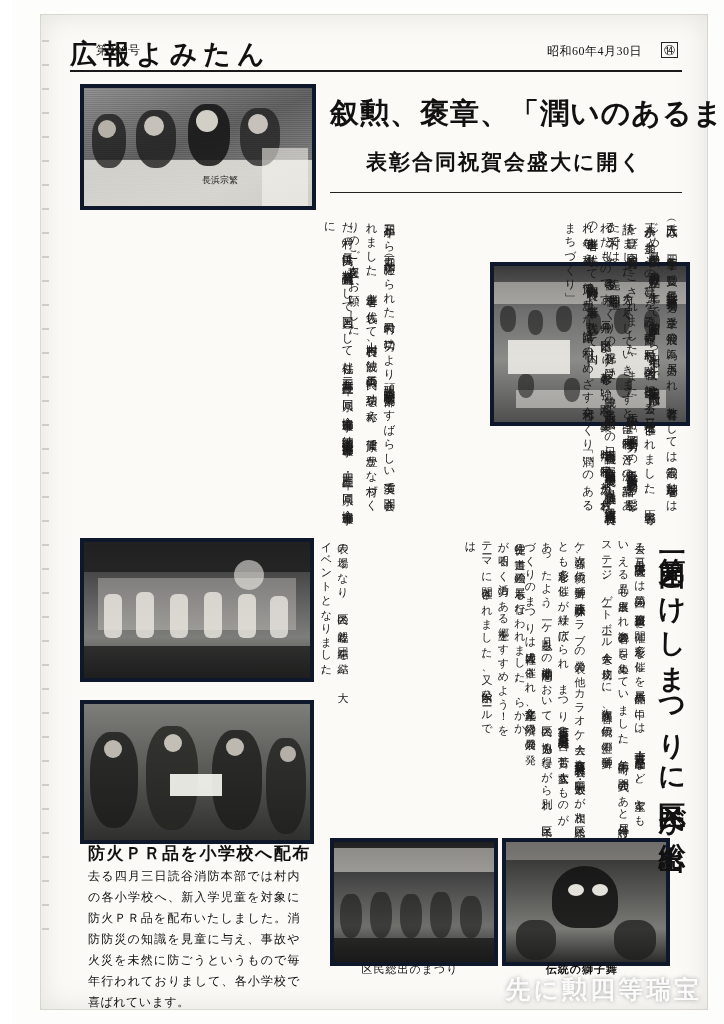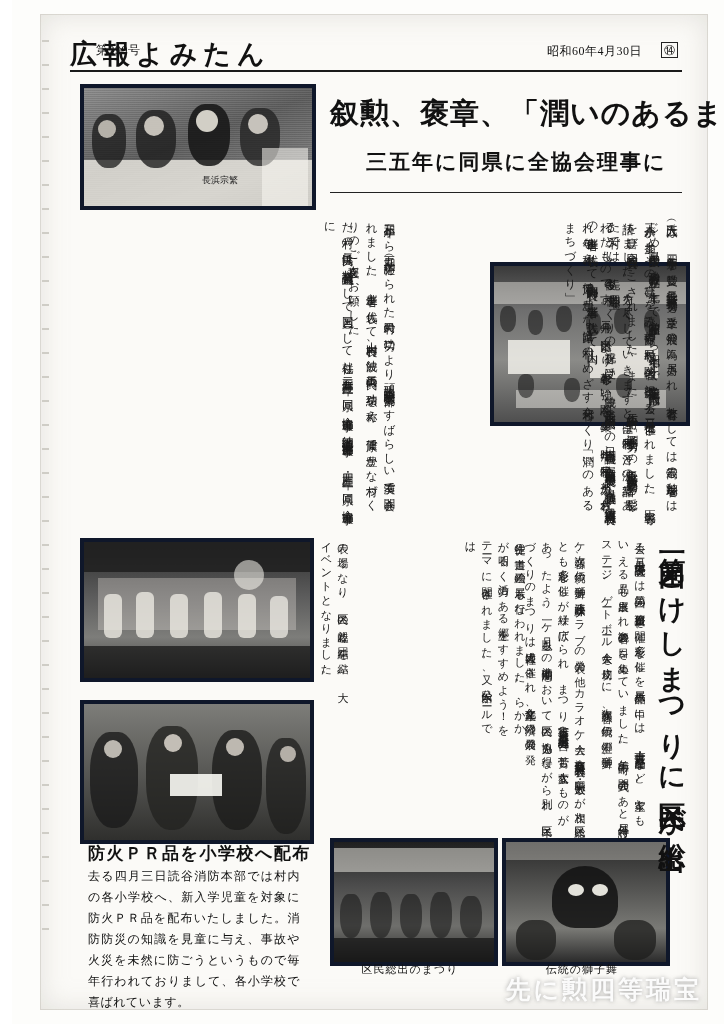--- a/index.html
+++ b/index.html
@@ -131,21 +131,21 @@
   #photo-lion { left: 490px; top: 838px; width: 160px; height: 120px; }
 
   .photo-caption {
     position: absolute;
     font-size: 11px;
     letter-spacing: 1px;
     text-align: center;
     color: #111;
   }
   #cap-festival { left: 318px; top: 962px; width: 160px; }
-  #cap-lion { left: 490px; top: 962px; width: 160px; }
+  #cap-lion { left: 490px; top: 962px; width: 160px; font-weight: bold; }
 
   
   #headline-box {
     position: absolute;
     left: 318px;
     top: 92px;
     width: 352px;
     height: 112px;
   }
   #headline-main {
@@ -404,21 +404,21 @@
       <div class="blob" style="left:10px; top:78px; width:40px; height:40px; background:rgba(30,30,28,0.75);"></div>
       <div class="blob" style="left:108px; top:78px; width:42px; height:40px; background:rgba(30,30,28,0.75);"></div>
     </div>
   </div>
 
   <div class="photo-caption" id="cap-festival">区民総出のまつり</div>
   <div class="photo-caption" id="cap-lion">伝統の獅子舞</div>
 
   <div id="headline-box">
     <div id="headline-main">叙勲、褒章、「潤いのあるまちづくり」</div>
-    <div id="headline-sub">三五年に同県に全協会理事に</div>
+    <div id="headline-sub">表彰合同祝賀会盛大に開く</div>
     <div id="headline-rule"></div>
   </div>
 
   <div id="a1-body">
     <div class="vcol a1c" style="right:0px;">氏（六五）は、三四年嘉手を受賞し長浜宗繁宝章（教育功労）を受章さ発展の為に尽力され、教育者としては最高の勲等瑞者をはじめ県内外多大な功労谷教育創立に七年まで学昭和五年から四七年まで学饒波正喜氏（七四）は、</div>
     <div class="vcol a1c" style="right:22px;">三人余が参加、その喜びを読み体育館や村民や関係者の祝賀会は去る三月二七日催されました。臣表彰等を喜び合同祝賀会のこされました。また、作年二本村の「潤通安全功労）、の長浜宗繁氏章（教育功労）を受彰した村では、先に勲四等瑞宝</div>
     <div class="vcol a1c" style="right:44px;">語りました。力を尽くしていきますと全は村民の汗と涙の結晶であるとし、今後も村づくりの祝辞を受け、饒波、長浜両氏（長浜氏）との日当調会議長、屋良朝苗県知事会議長、県議会議長、伊波徳憲議員村長の主催者を代表して山内外間村長の主催者を代表して山内</div>
     <div class="vcol a1c" style="right:66px;">れたものです。十二月の自治区より表彰年も強い関心を集め、昨年た村民の努力が分村され年を称え、健康で豊かな道路は村のめざす文化村づくり「潤いのあるまちづくり」</div>
     <div class="vcol a1c" style="left:264px; height:292px;">和三三年から五期（二〇年）任められた村民の功労により頑張読谷中学校吹奏楽部のすばらしい演奏で開会されました。主催者を代表して山内村長、饒波、長浜両氏の功績を称え、健康で豊かな村づくりのご支援をお願いした。</div>
     <div class="vcol a1c" style="left:240px; height:292px;">た村の長浜氏は村議会議員として国員として就任し二五年四月二五年に同県に全協会理事に納地区交通安全協会理事に、四三・三五年に同県に全協会理事に</div>

